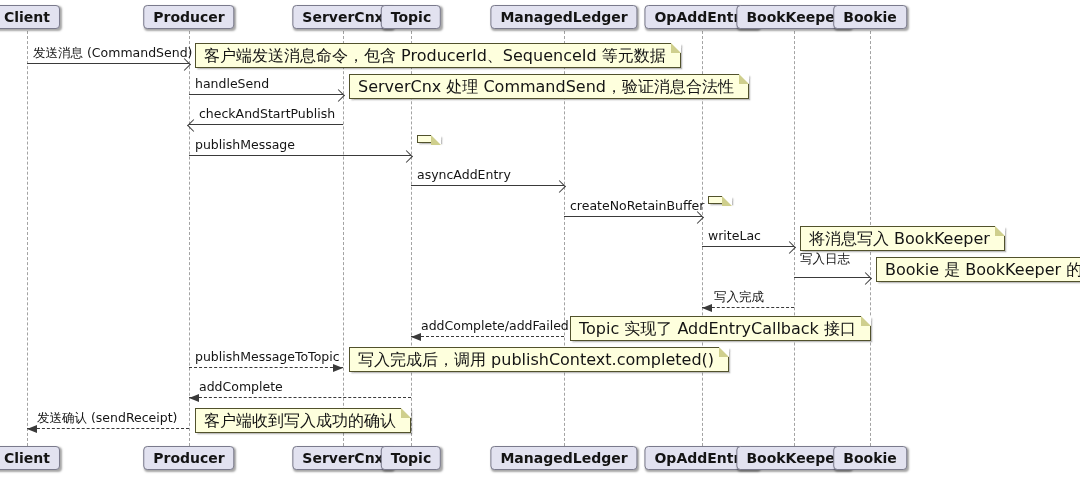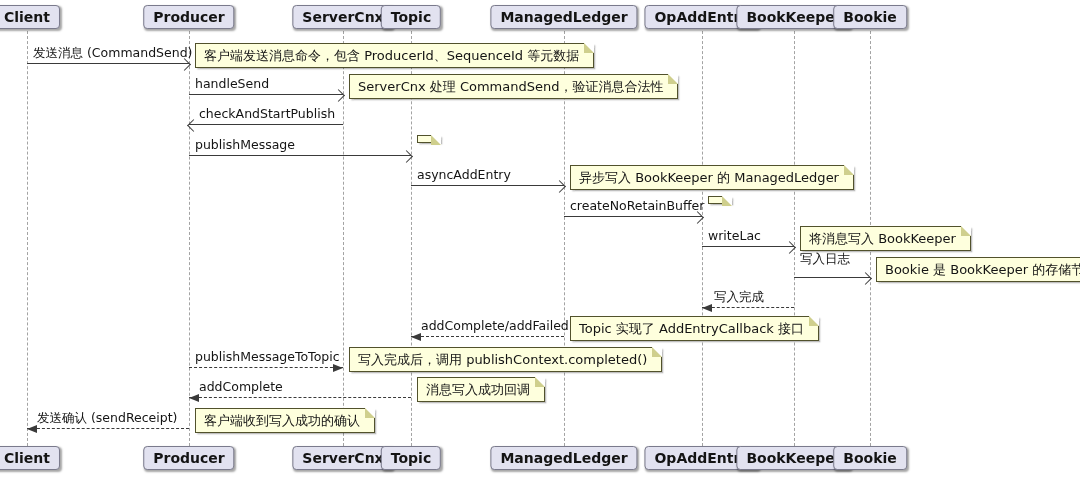--- a/index.html
+++ b/index.html
@@ -31,21 +31,21 @@
     border-top:4px solid transparent;border-bottom:4px solid transparent;
     border-right:10px solid #3a3a3a;}
   .af-r{position:absolute;right:0;top:-4px;width:0;height:0;
     border-top:4px solid transparent;border-bottom:4px solid transparent;
     border-left:10px solid #3a3a3a;}
   .msg-label{
     position:absolute;font-size:12.5px;white-space:nowrap;line-height:14px;
   }
   .note{
     position:absolute;background:#FEFFDD;border:1px solid #51512c;
-    padding:3px 14px 3px 8px;font-size:13px;line-height:17px;white-space:nowrap;
+    padding:3px 14px 3px 8px;font-size:16px;line-height:17px;white-space:nowrap;
     box-shadow:1.5px 1.5px 1.5px rgba(0,0,0,.25);
   }
   .fold{
     position:absolute;top:-1px;right:-1px;width:0;height:0;
     border-style:solid;border-width:0 10px 10px 0;
     border-color:transparent #ffffff #cfcf8d transparent;
   }
 </style>
 </head>
 <body>
@@ -99,21 +99,20 @@
   <div class="msg-label" style="left:195px;top:138px">publishMessage</div>
   <div class="msg-line solid" style="left:189px;top:155px;width:222px">
       <i class="ah-r"></i>
     </div>
   <div class="note" style="left:417px;top:135px"><i class="fold"></i></div>
 
   <div class="msg-label" style="left:417px;top:168px">asyncAddEntry</div>
   <div class="msg-line solid" style="left:411px;top:185px;width:153px">
       <i class="ah-r"></i>
     </div>
-  <div class="note" style="left:570px;top:165px"><span>异步写入 BookKeeper 的 ManagedLedger</span><i class="fold"></i></div>
 
   <div class="msg-label" style="left:570px;top:199px">createNoRetainBuffer</div>
   <div class="msg-line solid" style="left:564px;top:216px;width:138px">
       <i class="ah-r"></i>
     </div>
   <div class="note" style="left:708px;top:196px"><i class="fold"></i></div>
 
   <div class="msg-label" style="left:708px;top:229px">writeLac</div>
   <div class="msg-line solid" style="left:702px;top:246px;width:92px">
       <i class="ah-r"></i>
@@ -140,21 +139,20 @@
   <div class="msg-label" style="left:195px;top:350px">publishMessageToTopic</div>
   <div class="msg-line dashed" style="left:189px;top:367px;width:154px">
       <i class="af-r"></i>
     </div>
   <div class="note" style="left:349px;top:347px"><span>写入完成后，调用 publishContext.completed()</span><i class="fold"></i></div>
 
   <div class="msg-label" style="left:199px;top:380px">addComplete</div>
   <div class="msg-line dashed" style="left:189px;top:397px;width:222px">
       <i class="af-l"></i>
     </div>
-  <div class="note" style="left:417px;top:377px"><span>消息写入成功回调</span><i class="fold"></i></div>
 
   <div class="msg-label" style="left:37px;top:411px">发送确认 (sendReceipt)</div>
   <div class="msg-line dashed" style="left:27px;top:428px;width:162px">
       <i class="af-l"></i>
     </div>
   <div class="note" style="left:195px;top:408px"><span>客户端收到写入成功的确认</span><i class="fold"></i></div>
 
 </div>
 
 </body></html>

